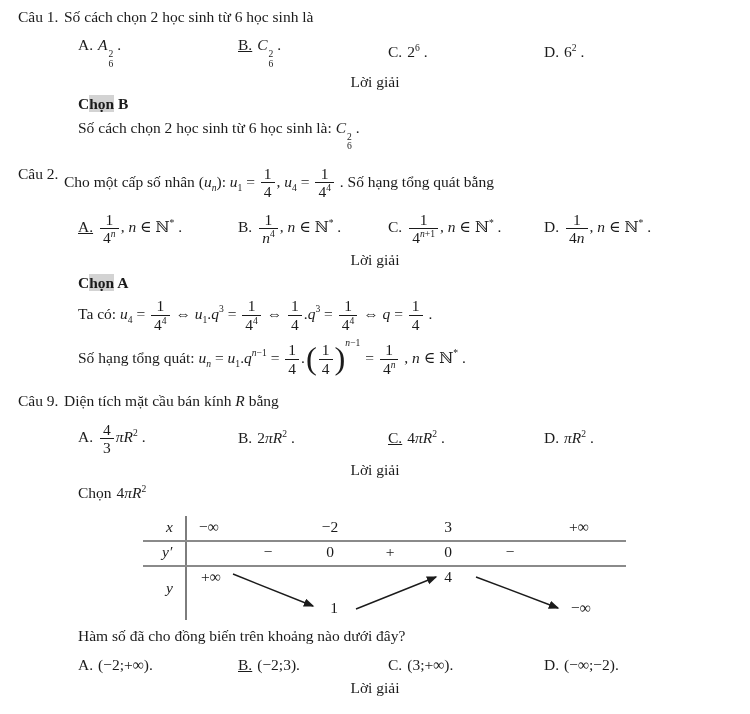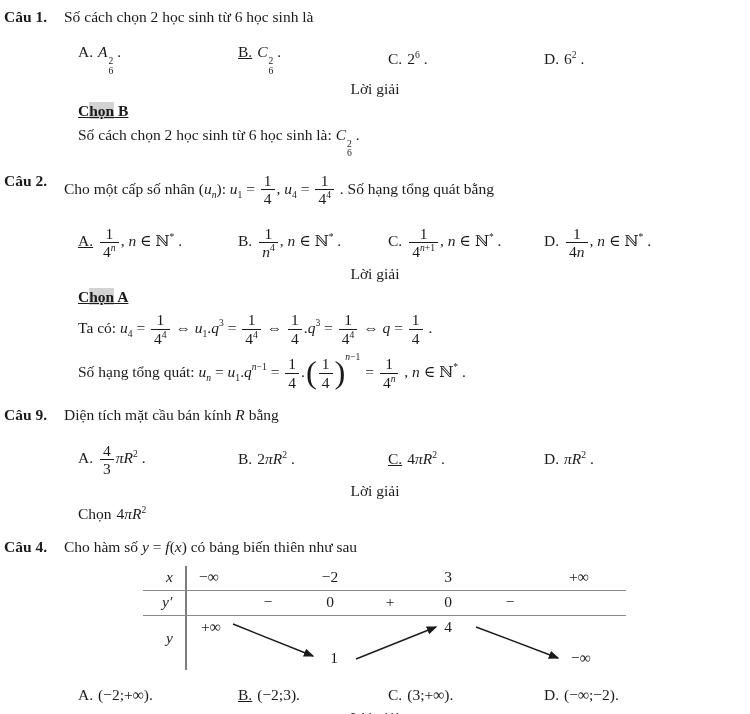--- a/index.html
+++ b/index.html
@@ -7,30 +7,30 @@
   body {
     width:750px; height:714px; overflow:hidden;
     font-family:"Liberation Serif","DejaVu Serif",serif;
     font-size:15.5px; line-height:1.32; color:#1b1b1b;
     padding-top:7px;
   }
   .it { font-style:italic; }
   sup, sub { font-size:0.62em; line-height:1; }
   .q { margin-bottom:13px; }
   .qrow { display:flex; align-items:flex-start; }
-  .qnum { flex:0 0 64px; padding-left:4px; font-weight:bold; }
+  .qnum { flex:0 0 64px; padding-left:18px; font-weight:normal; }
   .qstem { flex:1; padding-right:8px; }
-  .opts { display:grid; grid-template-columns:160px 150px 156px 1fr; margin-left:78px; margin-top:15px; align-items:center; }
+  .opts { display:grid; grid-template-columns:160px 150px 156px 1fr; margin-left:78px; margin-top:8px; align-items:center; }
   .opt { white-space:nowrap; }
   .olabel { margin-right:5px; }
   .correct { text-decoration:underline; }
   .lg { text-align:center; font-weight:normal; margin:3px 0 2px 0; }
   .indent { margin-left:78px; }
   .chon-line { margin-left:78px; margin-top:2px; }
-  .chon { font-weight:bold; text-decoration:underline; }
+  .chon { font-weight:bold; }
   .chon-b { font-weight:normal; margin-right:5px; }
   .hl { background:#d3d3d3; }
   .sol { margin-left:78px; margin-top:3px; }
   .frac { display:inline-flex; flex-direction:column; vertical-align:middle; text-align:center; margin:1px 2px; }
   .frac .fn { display:block; border-bottom:1px solid currentColor; padding:0 3px; line-height:1.12; }
   .frac .fd { display:block; padding:0 3px; line-height:1.12; }
   .bigp { display:inline-flex; align-items:center; vertical-align:middle; margin:0 1px; }
   .bigp .bp { font-size:2.1em; font-weight:400; line-height:0.85; }
   .bigp sup.bpsup { align-self:flex-start; line-height:1; transform:translateY(-2px); }
   .ss { display:inline-flex; flex-direction:column; vertical-align:-0.45em; line-height:1; margin-left:1px; }
@@ -147,24 +147,20 @@
           </span><span class="it">πR</span><sup>2</sup> .</span></div>
     <div class="opt"><span class="olabel">B.</span><span>2<span class="it">πR</span><sup>2</sup> .</span></div>
     <div class="opt"><span class="olabel correct">C.</span><span>4<span class="it">πR</span><sup>2</sup> .</span></div>
     <div class="opt"><span class="olabel">D.</span><span><span class="it">πR</span><sup>2</sup> .</span></div>
   </div>
   <div class="lg">Lời giải</div>
   <div class="chon-line"><span class="chon-b">Chọn</span><span>4<span class="it">πR</span><sup>2</sup></span></div>
 </section>
 
 <section class="q">
-  <div class="qrow">
-    <div class="qnum">Câu 4.</div>
-    <div class="qstem">Cho hàm số <span class="it">y</span> = <span class="it">f</span>(<span class="it">x</span>) có bảng biến thiên như sau</div>
-  </div>
 
   <div class="bbt">
     <div class="bbt-vline"></div>
     <div class="bbt-hline" style="top:24px"></div>
     <div class="bbt-hline" style="top:49px"></div>
 
     <span class="bbt-lbl" style="left:23px;top:1px">x</span>
     <span class="bbt-lbl" style="left:19px;top:26px">y′</span>
     <span class="bbt-lbl" style="left:23px;top:62px">y</span>
 
@@ -189,20 +185,21 @@
         <marker id="ah" markerWidth="9" markerHeight="8" refX="6.5" refY="3" orient="auto">
           <path d="M0,0 L7.5,3 L0,6 z" fill="#1b1b1b"></path>
         </marker>
       </defs>
       <line x1="90" y1="58" x2="170" y2="90" stroke="#1b1b1b" stroke-width="1.4" marker-end="url(#ah)"></line>
       <line x1="213" y1="93" x2="293" y2="61" stroke="#1b1b1b" stroke-width="1.4" marker-end="url(#ah)"></line>
       <line x1="333" y1="61" x2="415" y2="92" stroke="#1b1b1b" stroke-width="1.4" marker-end="url(#ah)"></line>
     </svg>
   </div>
 
+  <div class="indent">Hàm số đã cho đồng biến trên khoảng nào dưới đây?</div>
   <div class="opts">
     <div class="opt"><span class="olabel">A.</span><span>(−2;+∞).</span></div>
     <div class="opt"><span class="olabel correct">B.</span><span>(−2;3).</span></div>
     <div class="opt"><span class="olabel">C.</span><span>(3;+∞).</span></div>
     <div class="opt"><span class="olabel">D.</span><span>(−∞;−2).</span></div>
   </div>
   <div class="lg">Lời giải</div>
   <div class="chon-line"></div>
 </section>
 

